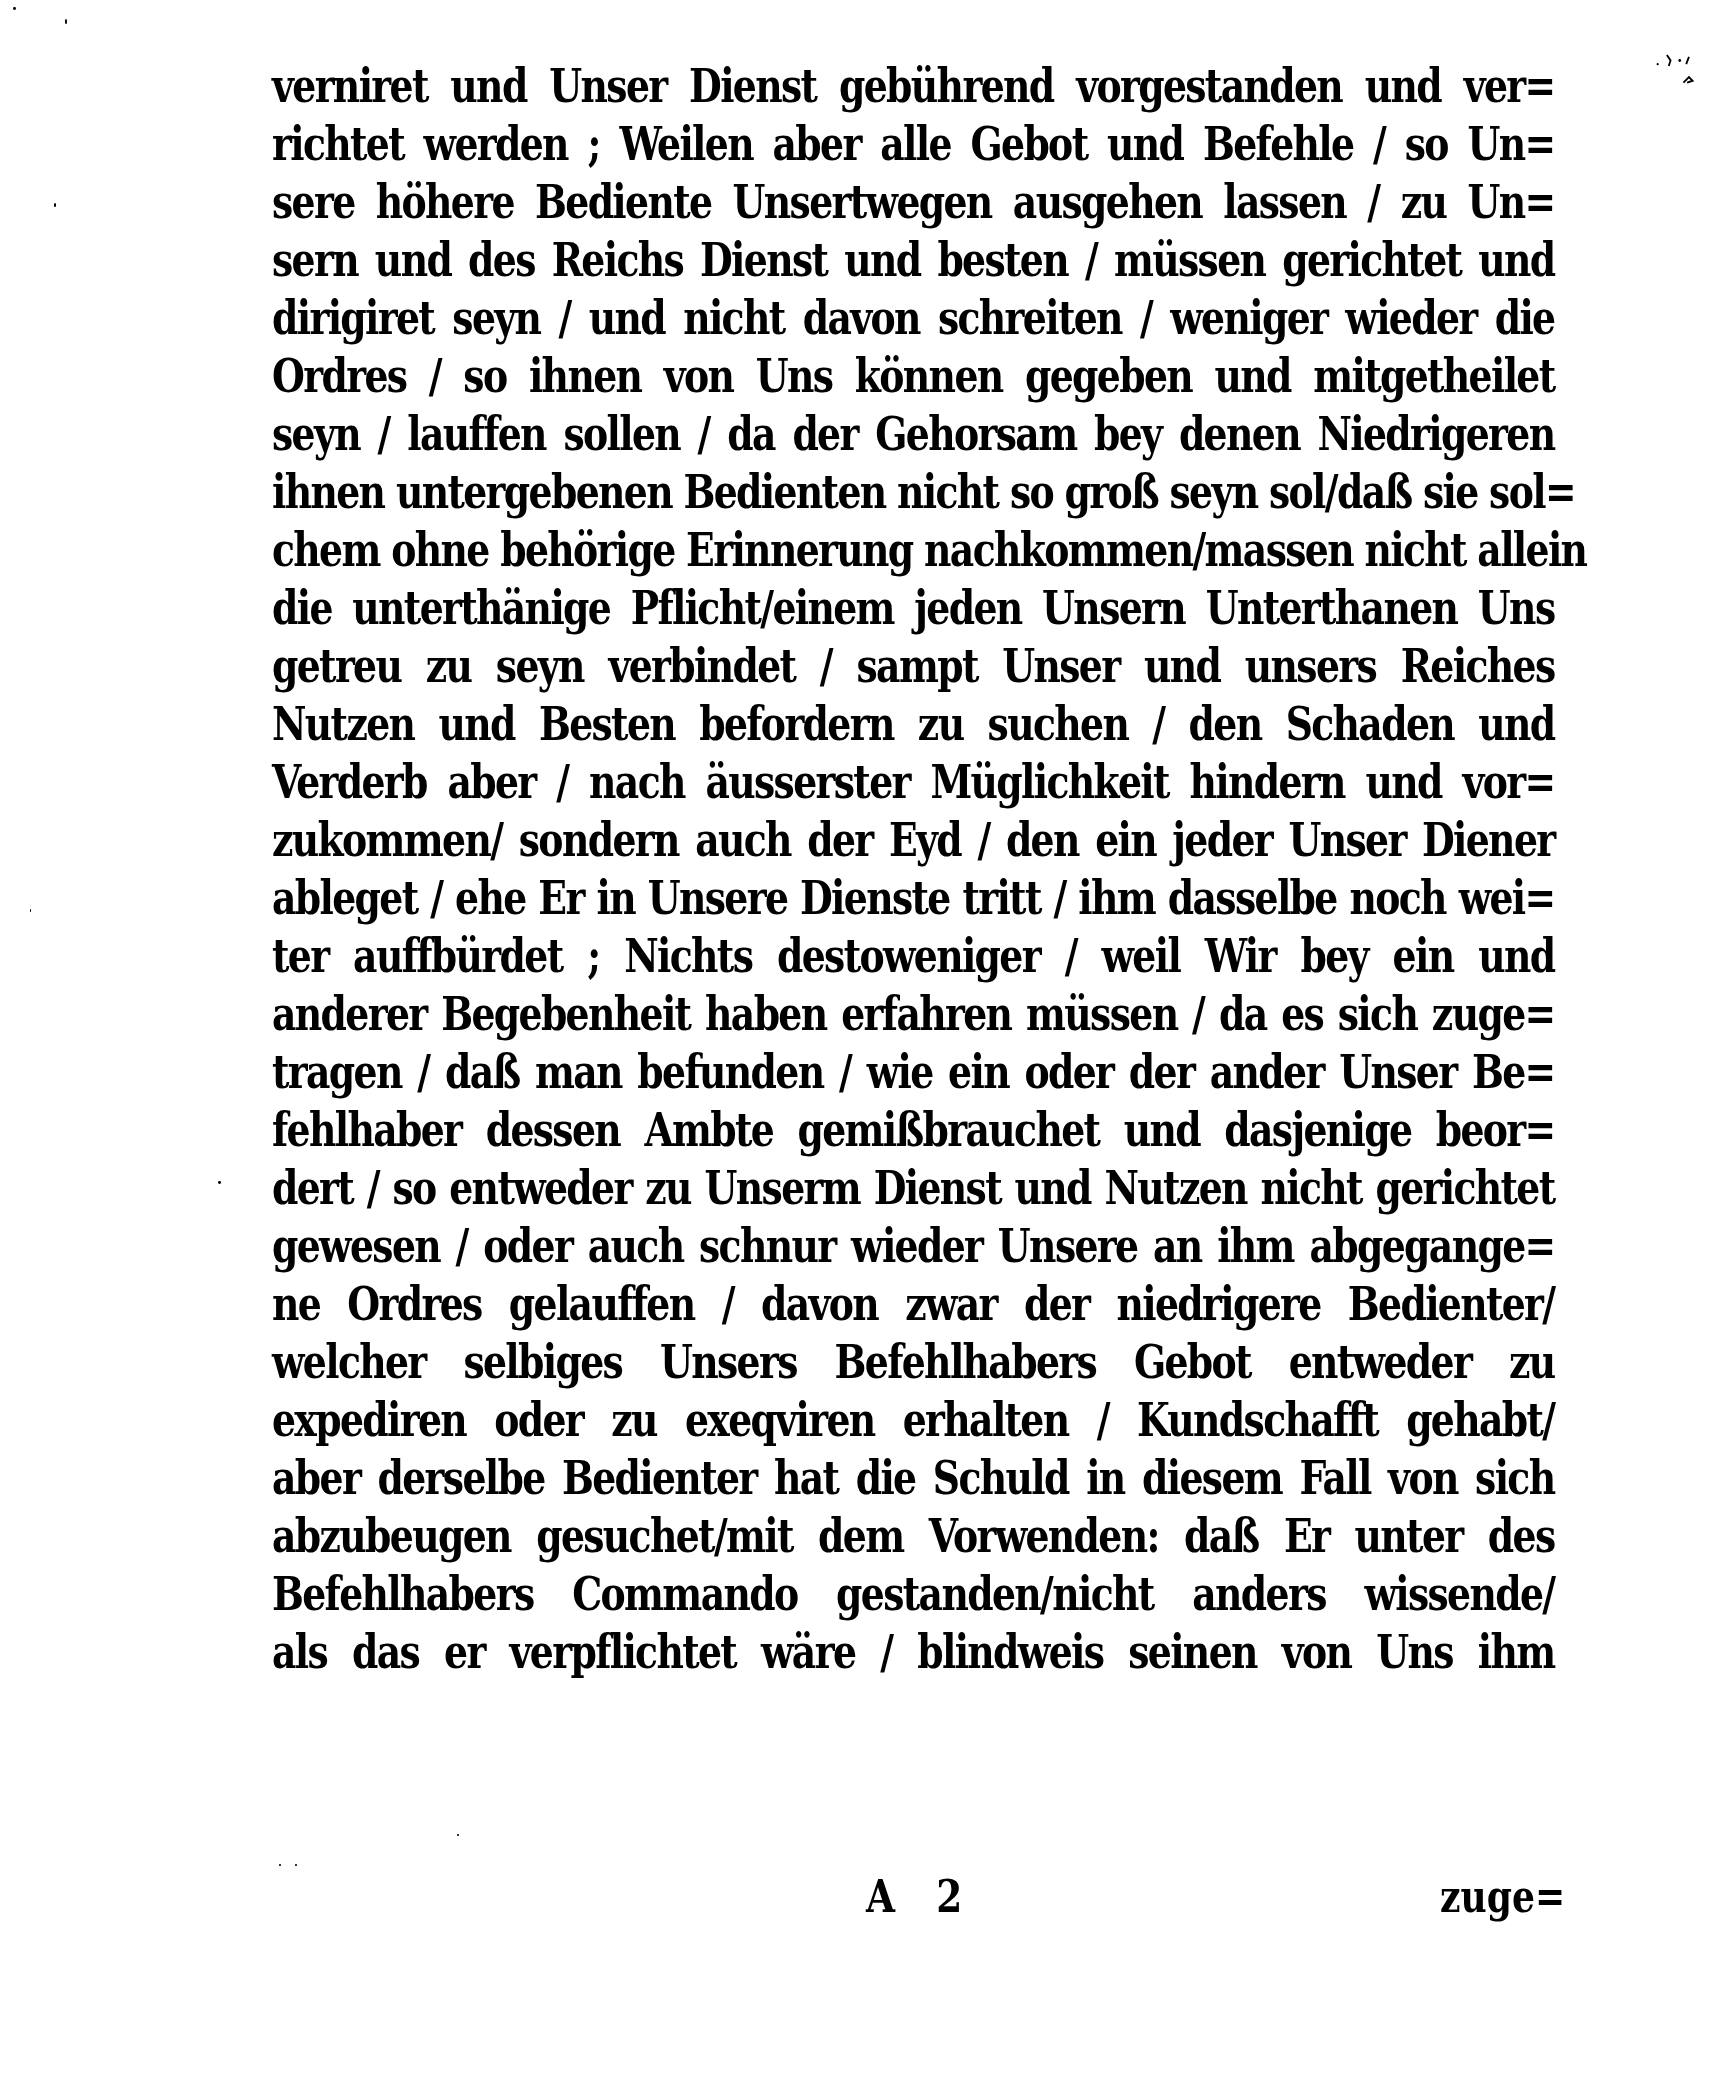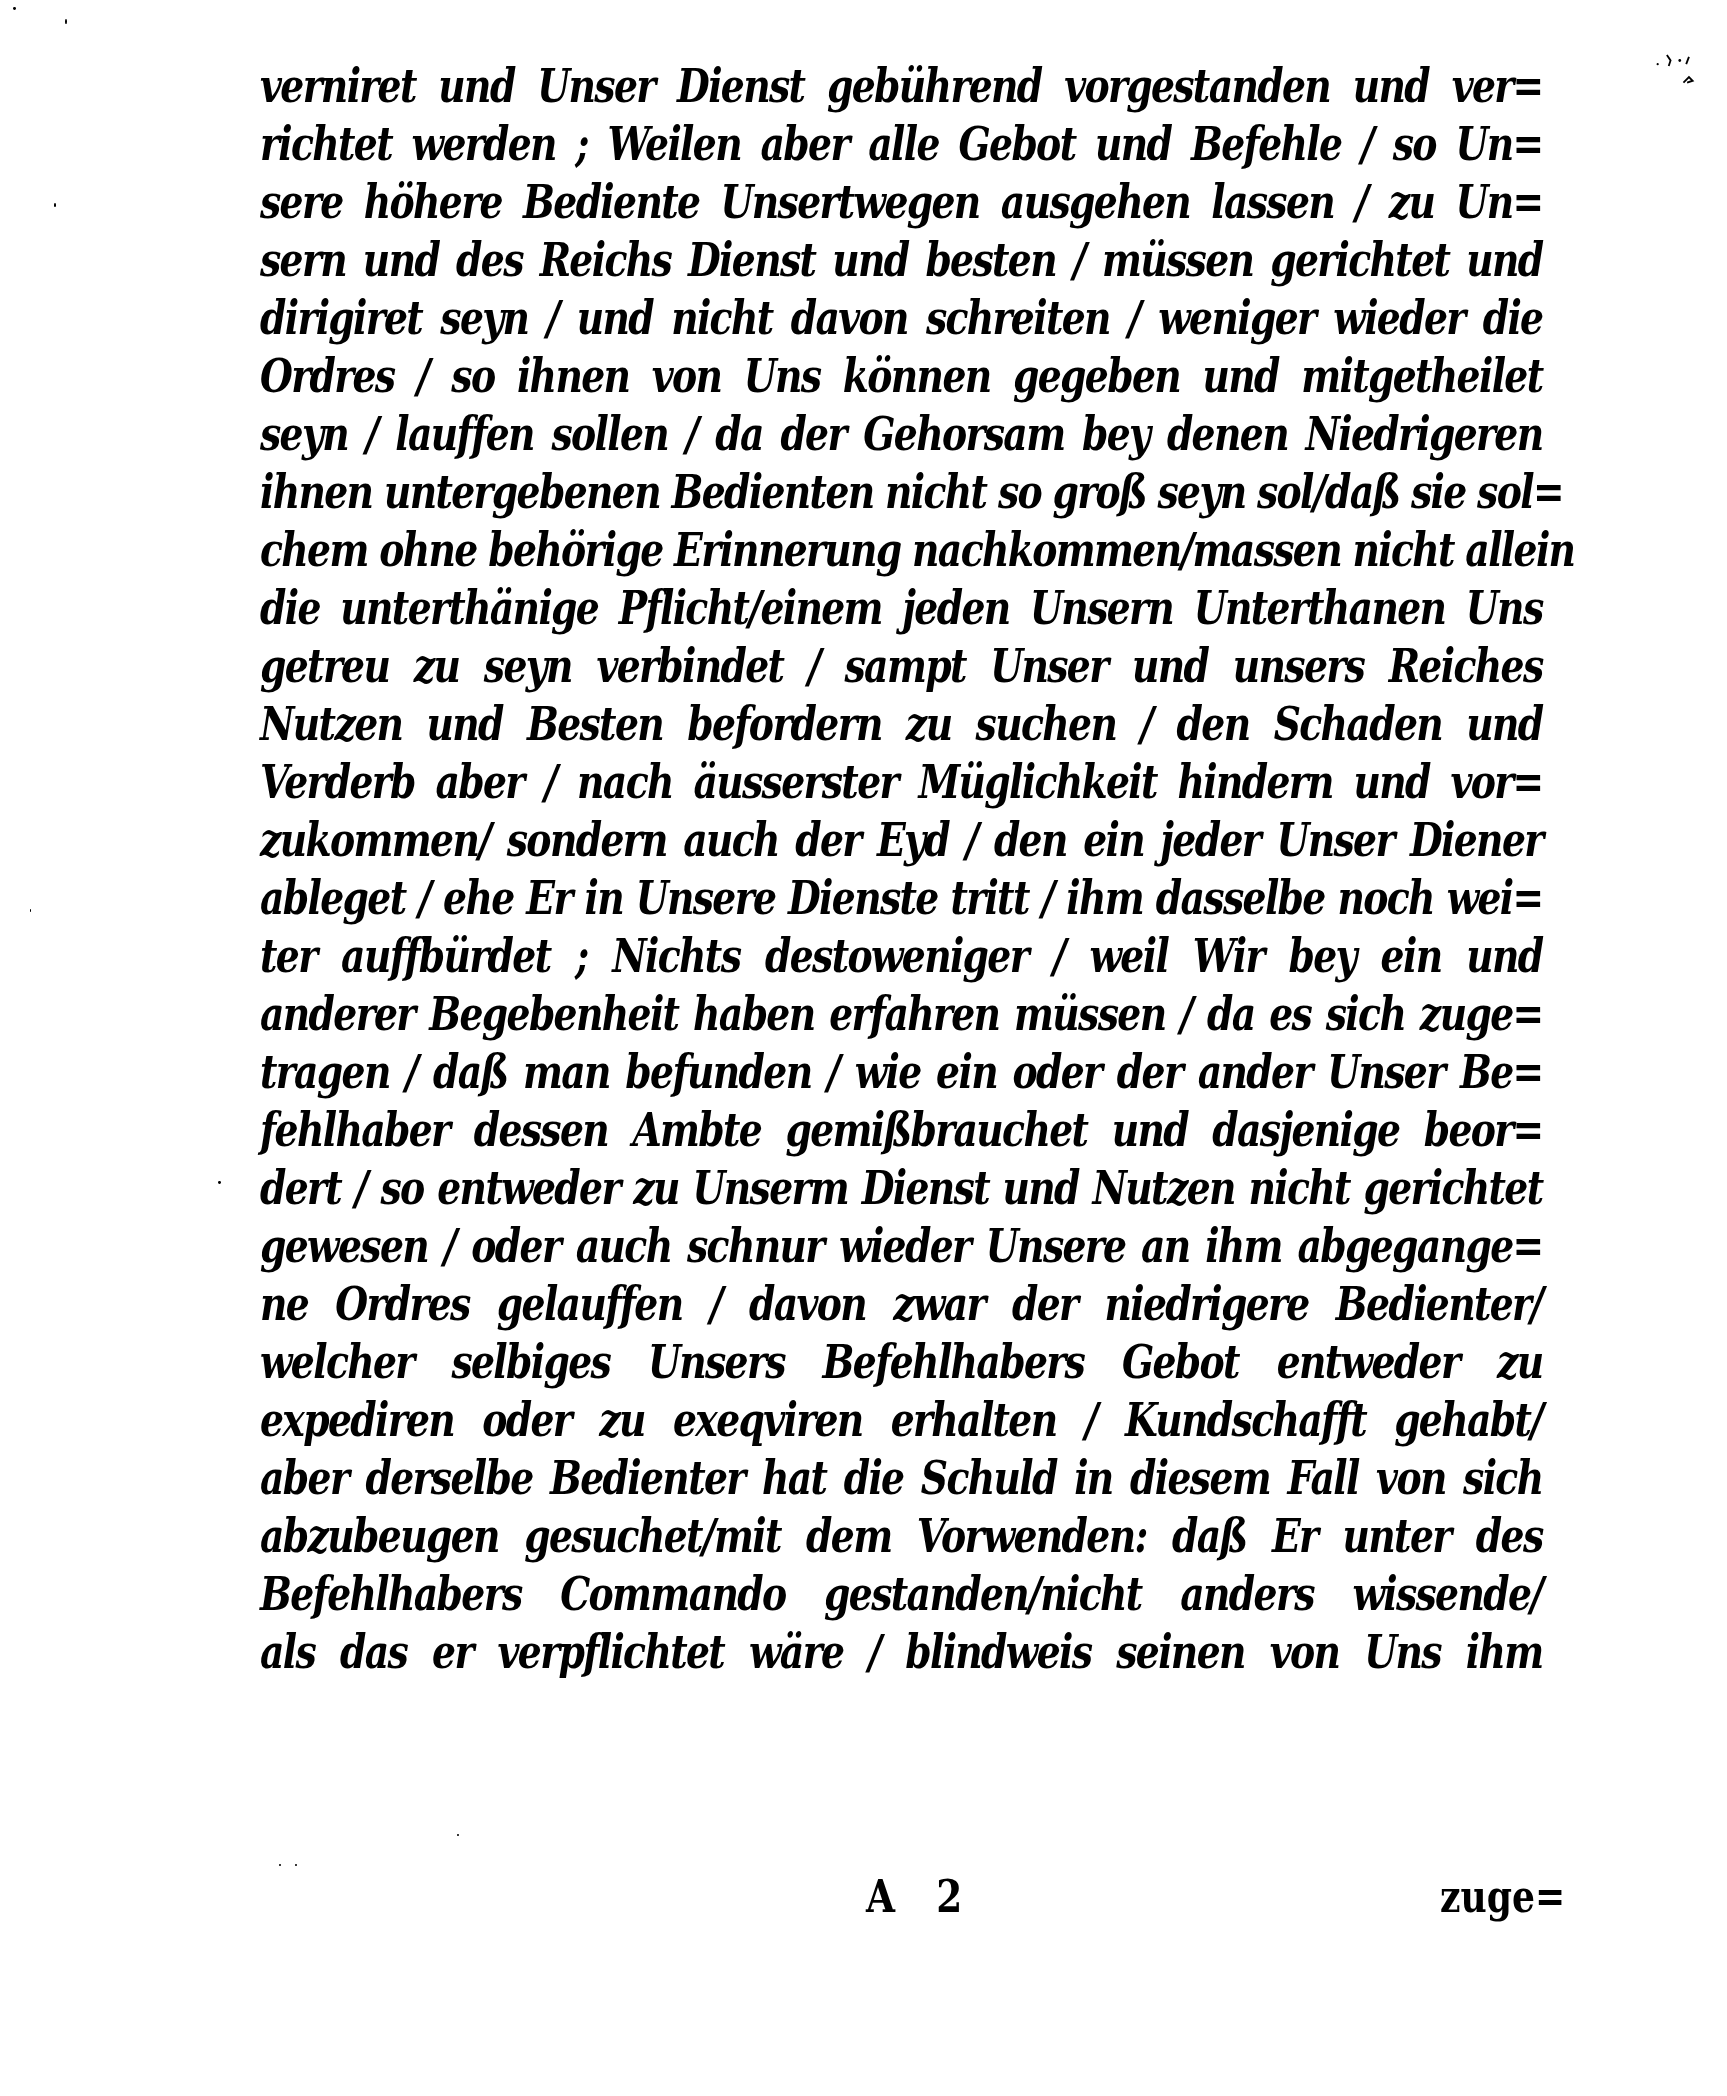--- a/index.html
+++ b/index.html
@@ -17,24 +17,23 @@
   }
   .page {
     position: absolute;
     left: 0; top: 0;
     width: 1728px;
     height: 2097px;
     background: #ffffff;
   }
   .text-block {
     position: absolute;
-    left: 260px;
+    left: 272px;
     top: 57px;
     width: 1283px;
-    font-style: italic;
   }
   .line {
     height: 58px;
     line-height: 58px;
     font-size: 46px;
     font-weight: bold;
     white-space: nowrap;
     letter-spacing: -2px;
     transform: scaleX(0.82);
     transform-origin: left center;

